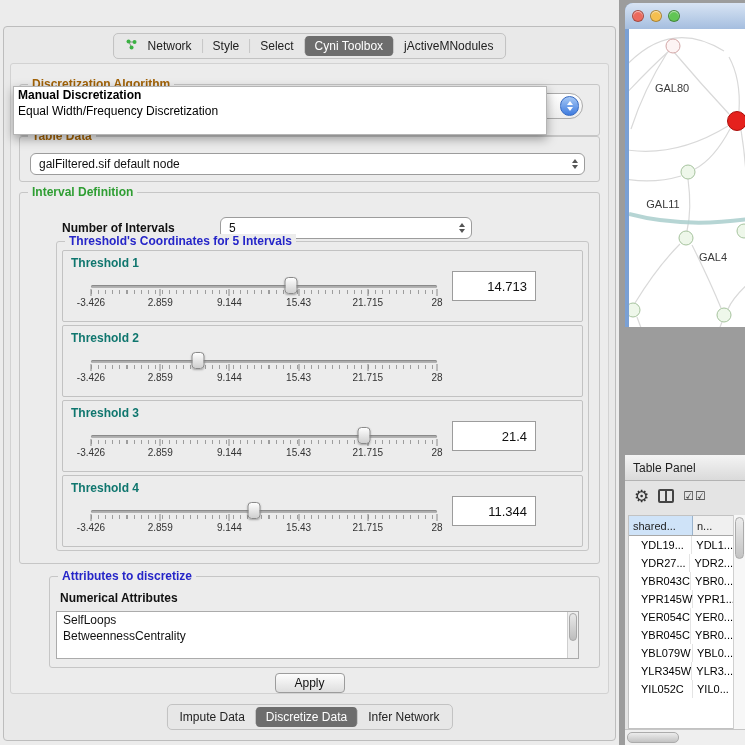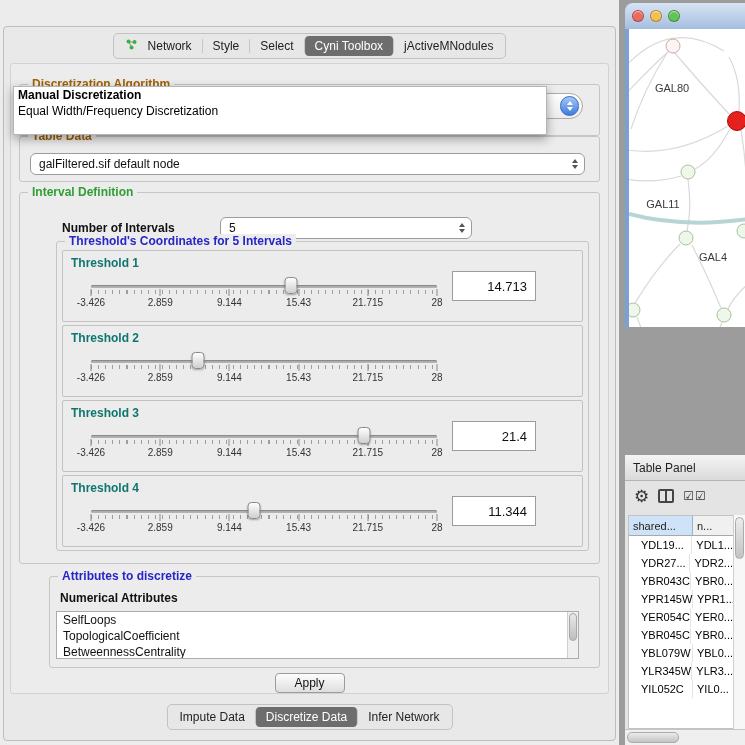--- a/index.html
+++ b/index.html
@@ -304,21 +304,20 @@
               </div>
             </div>
           </div>
         </div>
 
         <div class="groupbox" style="left:38px; right:8px; top:512px; height:92px;">
           <span class="group-label blue">Attributes to discretize</span>
           <span style="position:absolute; left:10px; top:14px; font-size:12px; font-weight:bold; color:#111;">Numerical Attributes</span>
           <div class="attr-list">
             <div class="attr-item">SelfLoops</div>
-            <div class="attr-item">TopologicalCoefficient</div>
             <div class="attr-item">BetweennessCentrality</div>
             <div class="attr-scroll">
               <div class="attr-thumb"></div>
             </div>
           </div>
         </div>
 
         <div class="apply-btn">Apply</div>
       </div>
 

